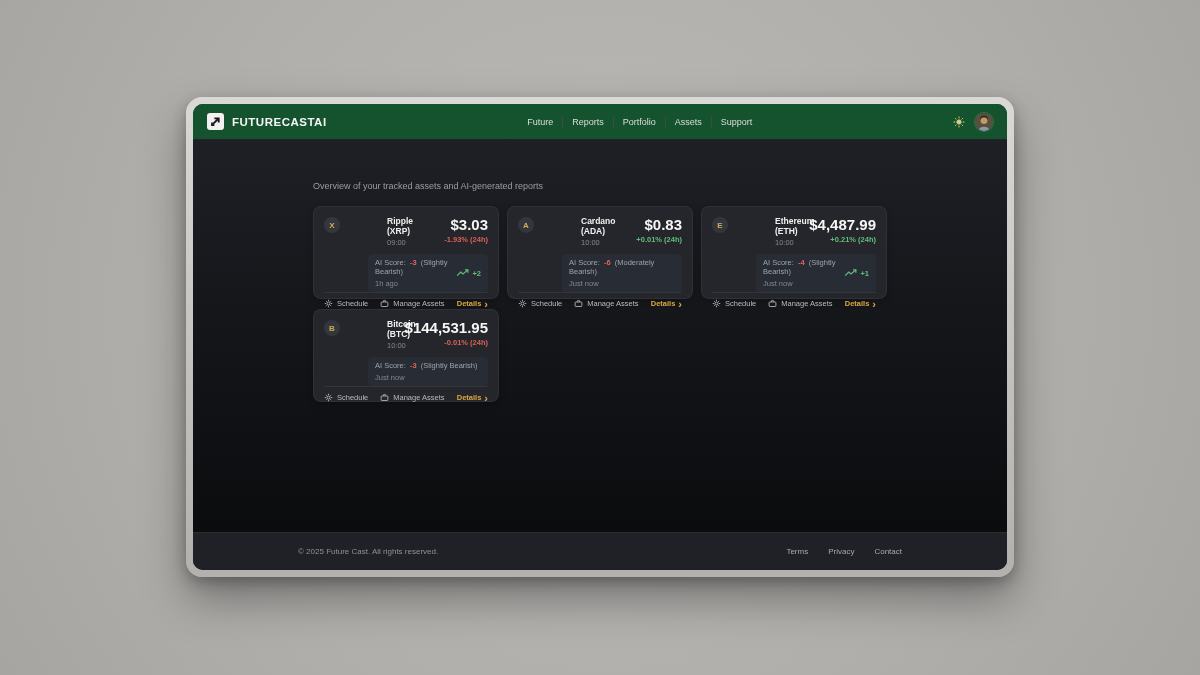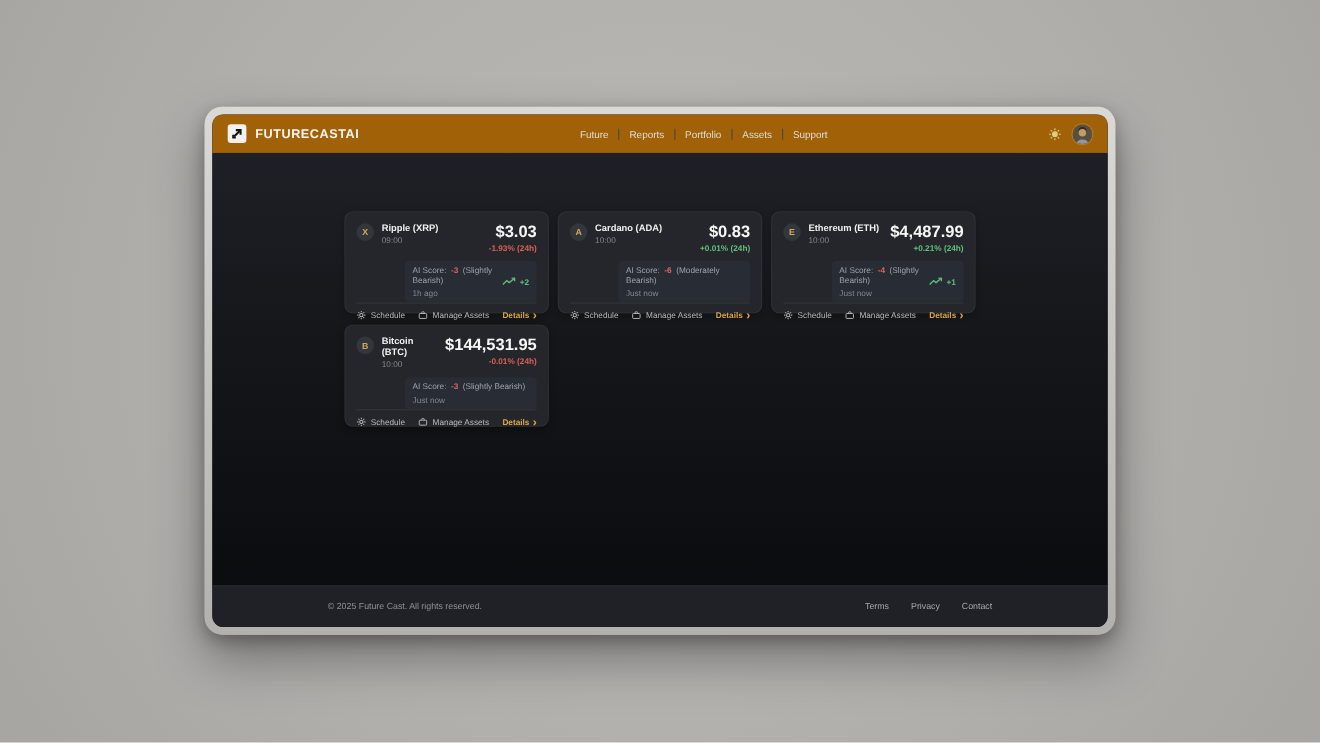--- a/index.html
+++ b/index.html
@@ -17,21 +17,21 @@
     background:linear-gradient(180deg,#dbd9d6 0%, #c2c0bd 60%, #b3b1ae 100%);
     box-shadow:0 22px 45px rgba(0,0,0,.35), 0 5px 14px rgba(0,0,0,.25);
   }
   .app {
     width:100%; height:100%; border-radius:10px; overflow:hidden;
     background:#131418; display:flex; flex-direction:column;
   }
 
   
   .topbar {
-    flex:0 0 36px; background:#a16207; border-bottom:1px solid #222329;
+    flex:0 0 36px; background:#14532d; border-bottom:1px solid #222329;
     display:flex; align-items:center; padding:0 14px;
   }
   .brand { display:flex; align-items:center; gap:8px; }
   .logo {
     width:17px; height:17px; border-radius:3px; background:#f2f1ef;
     display:flex; align-items:center; justify-content:center;
   }
   .brand-name { color:#f5f5f4; font-weight:bold; font-size:11.5px; letter-spacing:.5px; }
   .nav { flex:1; display:flex; justify-content:center; align-items:center; }
   .nav-item { color:#dddddd; font-size:9px; padding:0 9px; cursor:pointer; white-space:nowrap; }
@@ -57,21 +57,21 @@
     border:1px solid rgba(255,255,255,.055); border-radius:8px;
     padding:9px 10px 8px; display:flex; flex-direction:column;
     box-shadow:0 2px 6px rgba(0,0,0,.25);
   }
   .card-head { display:flex; align-items:flex-start; gap:7px; }
   .coin {
     width:16px; height:16px; border-radius:50%; background:#33363d;
     color:#d4aa52; font-size:8px; font-weight:bold;
     display:flex; align-items:center; justify-content:center; margin-top:1px;
   }
-  .coin-info { flex:1; min-width:0; }
+  .coin-info { flex:1; min-width:0;margin-left:40px; }
   .coin-name { color:#f0f0ef; font-size:8.5px; font-weight:bold; }
   .coin-time { color:#85888d; font-size:7.5px; margin-top:2px; }
   .price-box { text-align:right; }
   .price { color:#f6f6f4; font-size:15px; font-weight:bold; }
   .change { font-size:7.5px; margin-top:2px; font-weight:bold; }
   .change.down { color:#d96055; }
   .change.up { color:#63bd7c; }
 
   .ai-row {
     margin-top:7px; background:#272c35; border-radius:4px;
@@ -140,20 +140,21 @@
             <circle cx="9" cy="7.6" r="3.4" fill="#c49a6c"></circle>
             <path d="M5.4 7 a3.7 3.7 0 0 1 7.2 0 l.2-1.6 a3.9 3.9 0 0 0-7.6 0 z" fill="#33281c"></path>
             <path d="M3.2 18 a5.9 5.2 0 0 1 11.6 0 z" fill="#8d97a5"></path>
           </svg>
         </span>
       </div>
     </div>
 
     <div class="main">
       <div class="container">
+        <div class="page-sub">Overview of your tracked assets and AI-generated reports</div>
 
         <div class="grid">
 
           <div class="card">
             <div class="card-head">
               <span class="coin">X</span>
               <div class="coin-info">
                 <div class="coin-name">Ripple (XRP)</div>
                 <div class="coin-time">09:00</div>
               </div>

